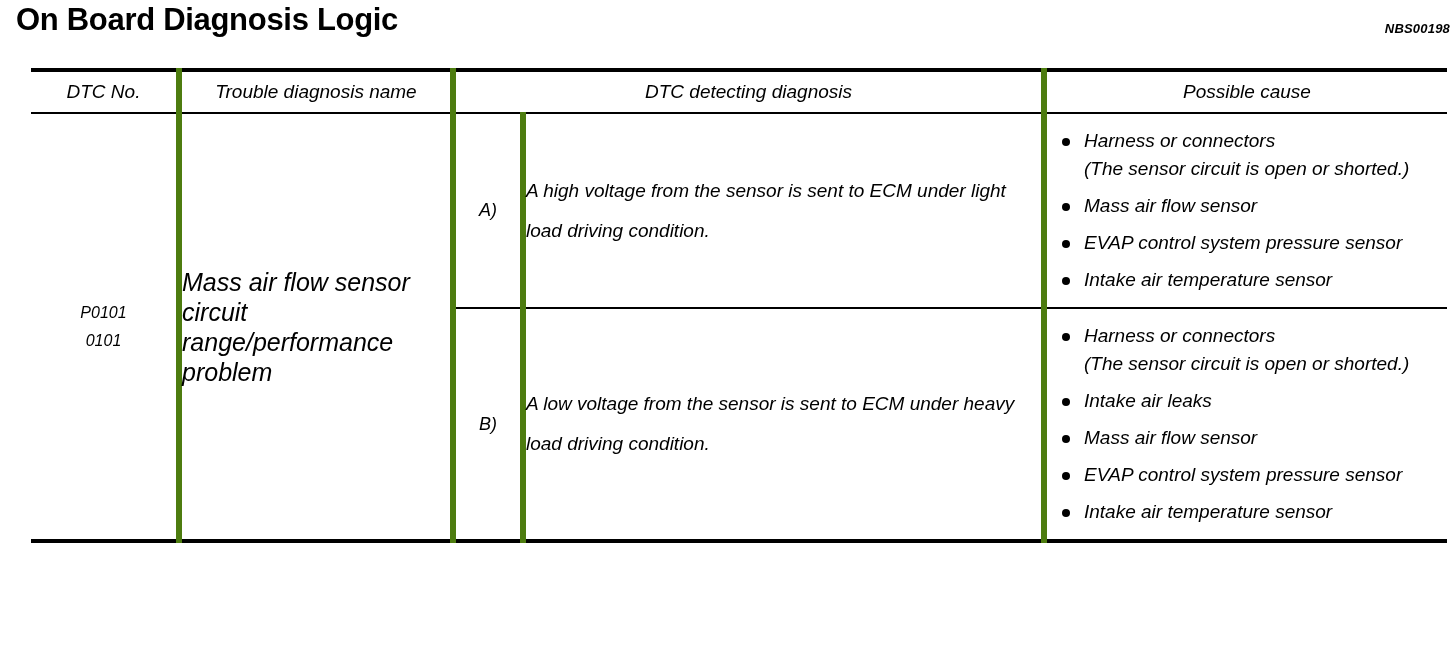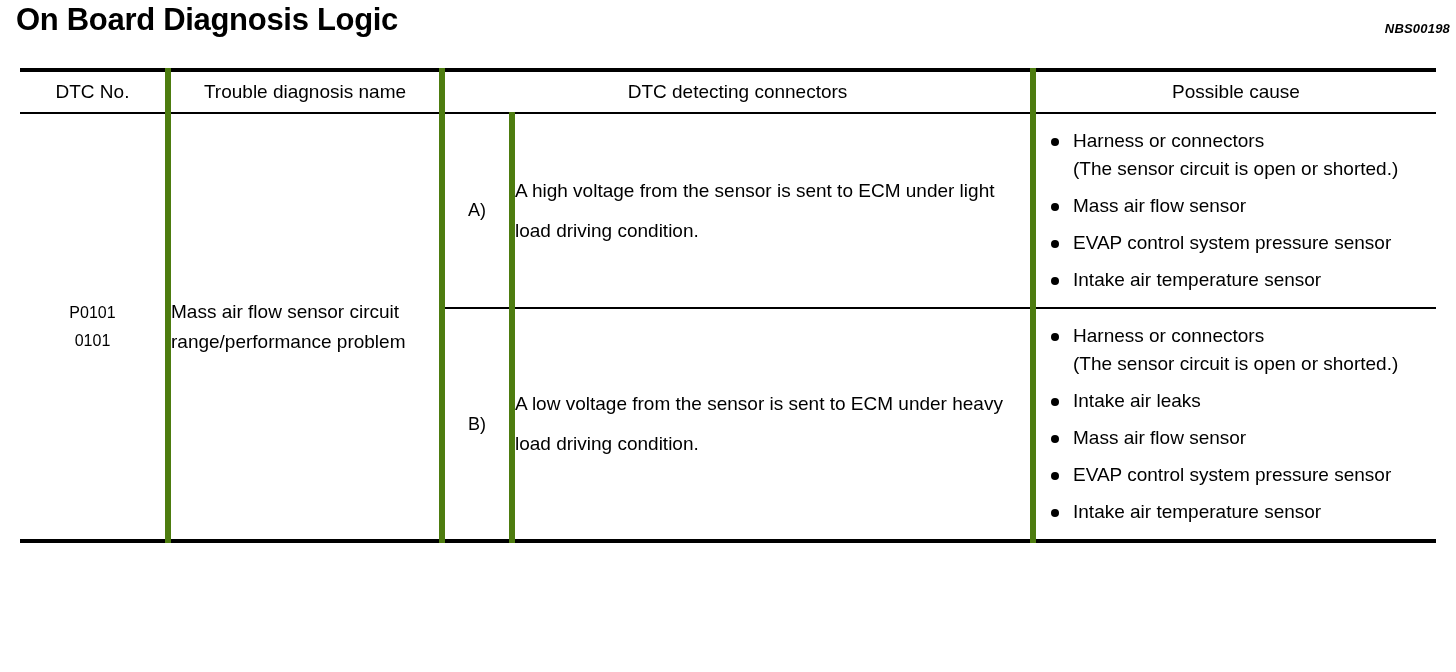--- a/index.html
+++ b/index.html
@@ -38,23 +38,24 @@
     top: 21px;
     font-size: 13px;
     font-style: italic;
     font-weight: bold;
     letter-spacing: 0.2px;
   }
 
   
   .table-wrap {
     position: absolute;
-    left: 20px;
+    left: 31px;
     top: 68px;
     width: 1416px;
+    font-style: italic;
   }
   table.dtc {
     border-collapse: collapse;
     table-layout: fixed;
     width: 1416px;
     font-size: 19px;
   }
   table.dtc td, table.dtc th {
     vertical-align: middle;
     padding: 0;
@@ -83,21 +84,21 @@
   .col-cause   { width: 403px; }
 
   td.dtc-no {
     text-align: center;
     line-height: 28px;
     font-size: 16px;
   }
   td.diag-name {
     padding: 0 10px 0 12px;
     line-height: 30px;
-    font-size: 19px;
+    font-size: 25px;
     text-align: left;
   }
   td.ab-label {
     text-align: center;
     font-size: 18px;
   }
   td.cond-text {
     padding: 0 14px 0 14px;
     line-height: 40px;
     font-size: 19px;
@@ -150,21 +151,21 @@
       <col class="col-name">
       <col class="col-ab">
       <col class="col-cond">
       <col class="col-cause">
     </colgroup>
 
     <thead>
       <tr>
         <th class="hdr b-top-thick b-bot-thin">DTC No.</th>
         <th class="hdr b-top-thick b-bot-thin b-left-thin">Trouble diagnosis name</th>
-        <th class="hdr b-top-thick b-bot-thin b-left-thin" colspan="2">DTC detecting connectors</th>
+        <th class="hdr b-top-thick b-bot-thin b-left-thin" colspan="2">DTC detecting diagnosis</th>
         <th class="hdr b-top-thick b-bot-thin b-left-thin">Possible cause</th>
       </tr>
     </thead>
 
     <tbody>
 
       <tr>
         <td class="dtc-no b-bot-thick" rowspan="2">
           <span>P0101</span><br>
           <span>0101</span>

